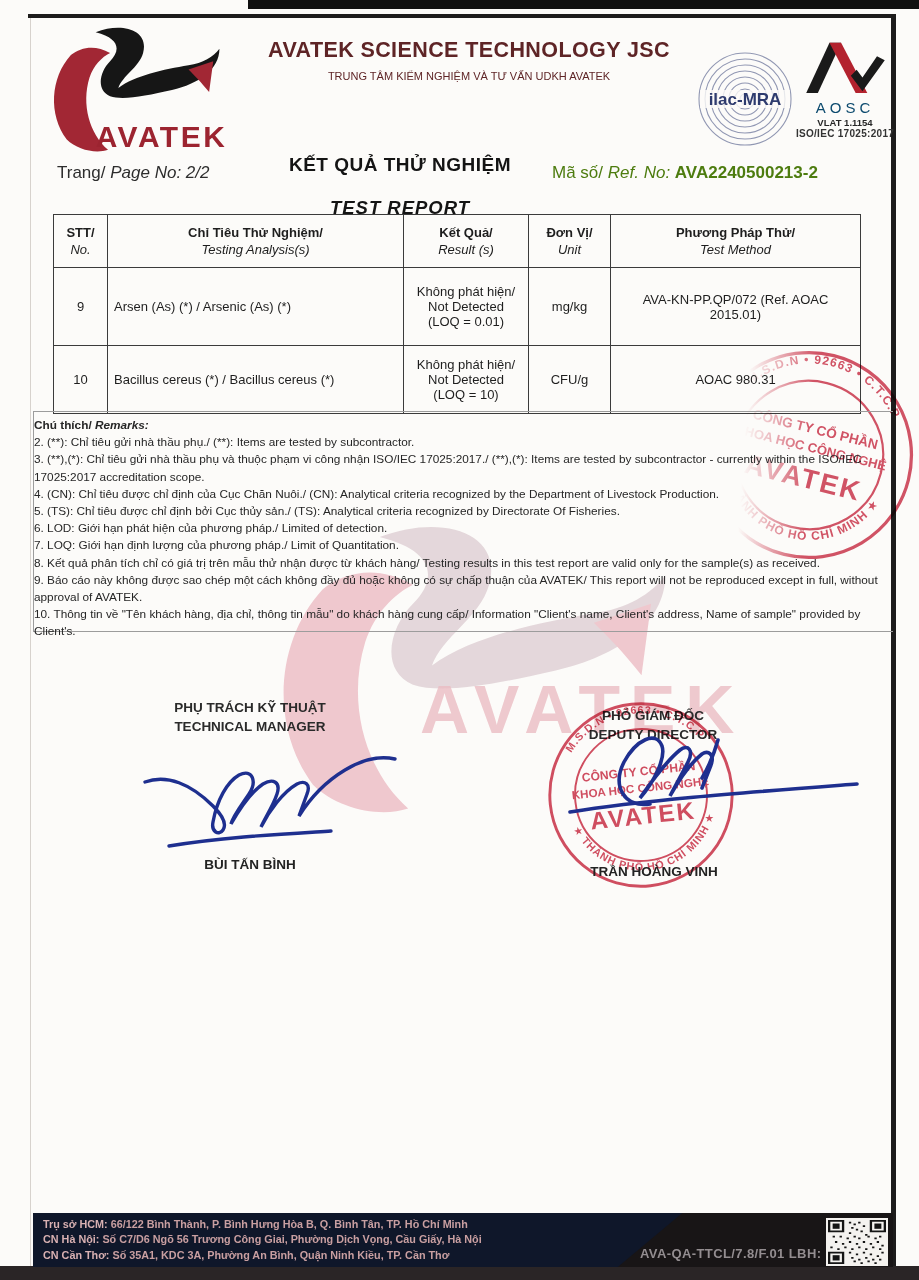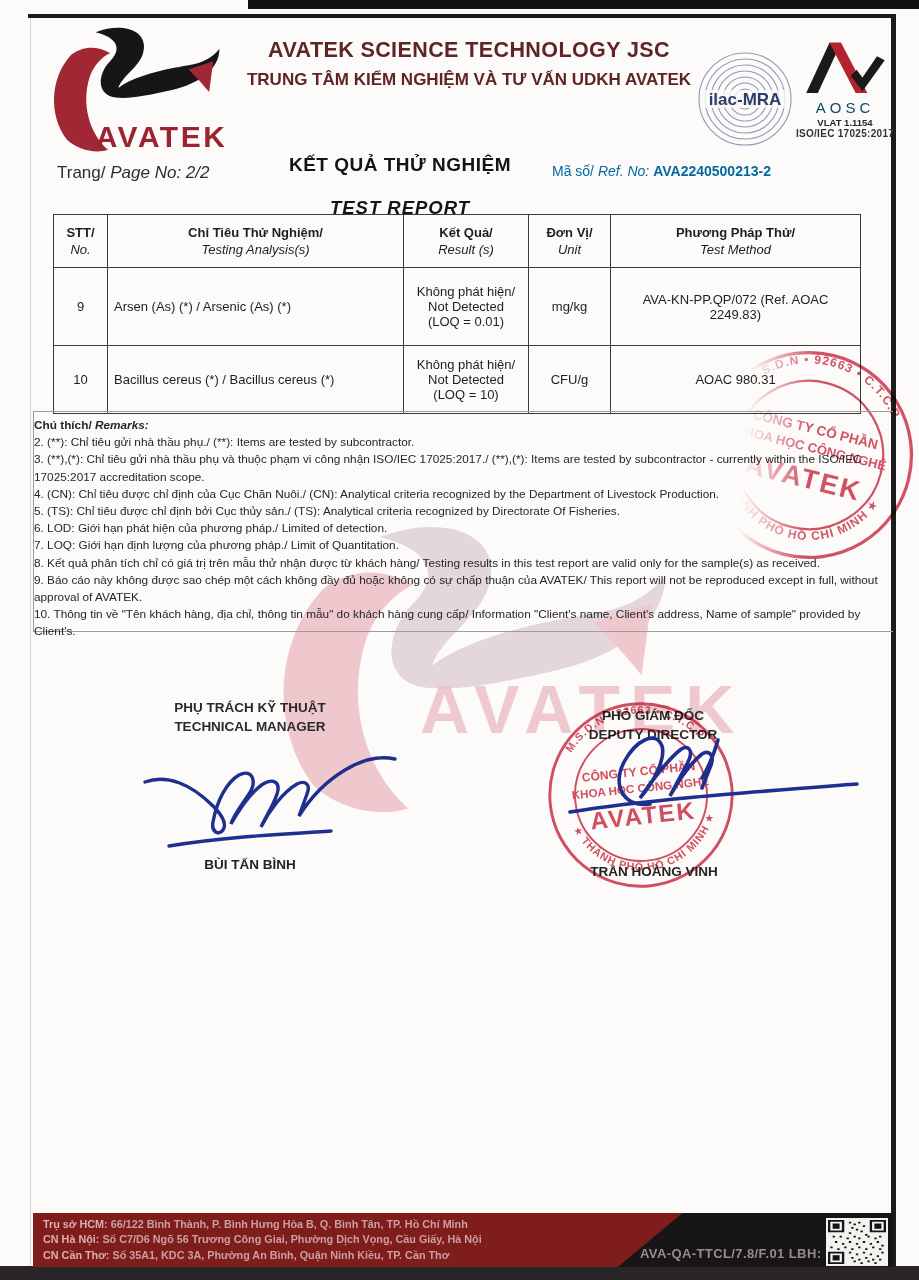--- a/index.html
+++ b/index.html
@@ -9,33 +9,33 @@
   
   .scan-top-bar{left:248px;top:0;width:671px;height:9px;background:#101010;}
   .frame-top{left:28px;top:14px;width:866px;height:4px;background:#1d1c1c;}
   .frame-right{left:891px;top:14px;width:5px;height:1256px;background:#1d1c1c;}
   .frame-left{left:30px;top:18px;width:1px;height:1248px;background:#d7d2cd;}
   .bottom-strip{left:0;top:1266px;width:919px;height:14px;background:#2a2526;}
   
   .logo-svg{left:42px;top:24px;width:196px;height:130px;}
   .company{left:238px;top:38px;width:462px;text-align:center;color:#5e2426;}
   .company .c1{font-size:21.5px;font-weight:bold;letter-spacing:.4px;}
-  .company .c2{font-size:17px;font-weight:bold;margin-top:7px;}
+  .company .c2{font-size:11px;font-weight:normal;margin-top:7px;}
   .ilac{left:696px;top:50px;width:98px;height:98px;}
   .aosc{left:794px;top:33px;width:102px;height:122px;text-align:center;}
   .aosc .a-name{font-size:15px;color:#0c4a6e;letter-spacing:4px;margin-top:-2px;}
   .aosc .a-vlat{font-size:9.5px;font-weight:bold;color:#272727;margin-top:1px;}
   .aosc .a-iso{font-size:10px;font-weight:bold;color:#333;margin-top:0;letter-spacing:.3px;}
   
   .page-no{left:57px;top:163px;font-size:17px;color:#2d2d2d;}
   .page-no .en{font-style:italic;}
   .doc-title{left:245px;top:154px;width:310px;text-align:center;color:#141414;}
   .doc-title .t-vi{font-size:19px;font-weight:bold;letter-spacing:.5px;}
   .doc-title .t-en{font-size:18.5px;font-weight:bold;font-style:italic;margin-top:21px;letter-spacing:1px;}
-  .ref-no{left:552px;top:163px;font-size:14px;color:#0369a1;}
+  .ref-no{left:552px;top:163px;font-size:17px;color:#4d7c0f;}
   .ref-no .en{font-style:italic;}
   .ref-no .val{font-weight:bold;}
   
   .report-table{left:53px;top:214px;width:807px;border-collapse:collapse;table-layout:fixed;
                 font-size:13px;color:#1e1e1e;position:absolute;}
   .report-table td,.report-table th{border:1.7px solid #3b3b3b;padding:2px 4px;
                 vertical-align:middle;text-align:center;}
   .report-table th{height:48px;font-weight:normal;}
   .h-vi{display:block;font-weight:bold;font-size:13px;}
   .h-en{display:block;font-style:italic;font-size:13px;margin-top:2px;text-align:center;}
@@ -62,21 +62,21 @@
   .sig-right-name{left:532px;top:864px;width:244px;}
   .sig-left-svg{left:133px;top:742px;width:285px;height:120px;z-index:2;}
   .sig-right-svg{left:552px;top:712px;width:320px;height:135px;z-index:3;}
   .stamp-main{left:544px;top:698px;width:194px;height:194px;transform:rotate(-6deg);
               mix-blend-mode:multiply;opacity:.93;z-index:2;}
   .stamp-partial{left:700px;top:346px;width:218px;height:218px;transform:rotate(14deg);
               mix-blend-mode:multiply;opacity:.9;z-index:1;
               -webkit-mask-image:linear-gradient(80deg,transparent 24%,#000 50%);
               mask-image:linear-gradient(80deg,transparent 24%,#000 50%);}
   
-  .footer-band{left:33px;top:1213px;width:860px;height:54px;background:#7f1d1d;overflow:hidden;z-index:4;}
+  .footer-band{left:33px;top:1213px;width:860px;height:54px;background:#0f172a;overflow:hidden;z-index:4;}
   .footer-black{position:absolute;inset:0;background:#181516;
                 clip-path:polygon(75.5% 0,100% 0,100% 100%,68% 100%);}
   .footer-addresses{position:absolute;left:10px;top:4px;font-size:10.8px;font-weight:bold;
                     color:#c99fa1;line-height:15.4px;white-space:nowrap;}
   .footer-addresses .label{color:#d9b1b2;}
   .footer-code{position:absolute;left:607px;top:33px;color:#938d90;font-size:13px;
                font-weight:bold;letter-spacing:.4px;}
   .footer-qr{position:absolute;right:5px;top:5px;width:58px;height:44px;background:#f4f2ef;padding:2px;}
   .footer-qr svg{width:100%;height:100%;display:block;}
 </style>
@@ -185,21 +185,21 @@
     <tr class="row9">
       <td>9</td>
       <td class="cell-left">Arsen (As) (*) / Arsenic (As) (*)</td>
       <td>
         <div>Không phát hiện/</div>
         <div>Not Detected</div>
         <div>(LOQ = 0.01)</div>
           </td>
       <td>mg/kg</td>
       <td>
-        <div class="method-wrap">AVA-KN-PP.QP/072 (Ref. AOAC 2249.83)</div>
+        <div class="method-wrap">AVA-KN-PP.QP/072 (Ref. AOAC 2015.01)</div>
           </td>
     </tr>
     <tr class="row10">
       <td>10</td>
       <td class="cell-left">Bacillus cereus (*) / Bacillus cereus (*)</td>
       <td>
         <div>Không phát hiện/</div>
         <div>Not Detected</div>
         <div>(LOQ = 10)</div>
           </td>

